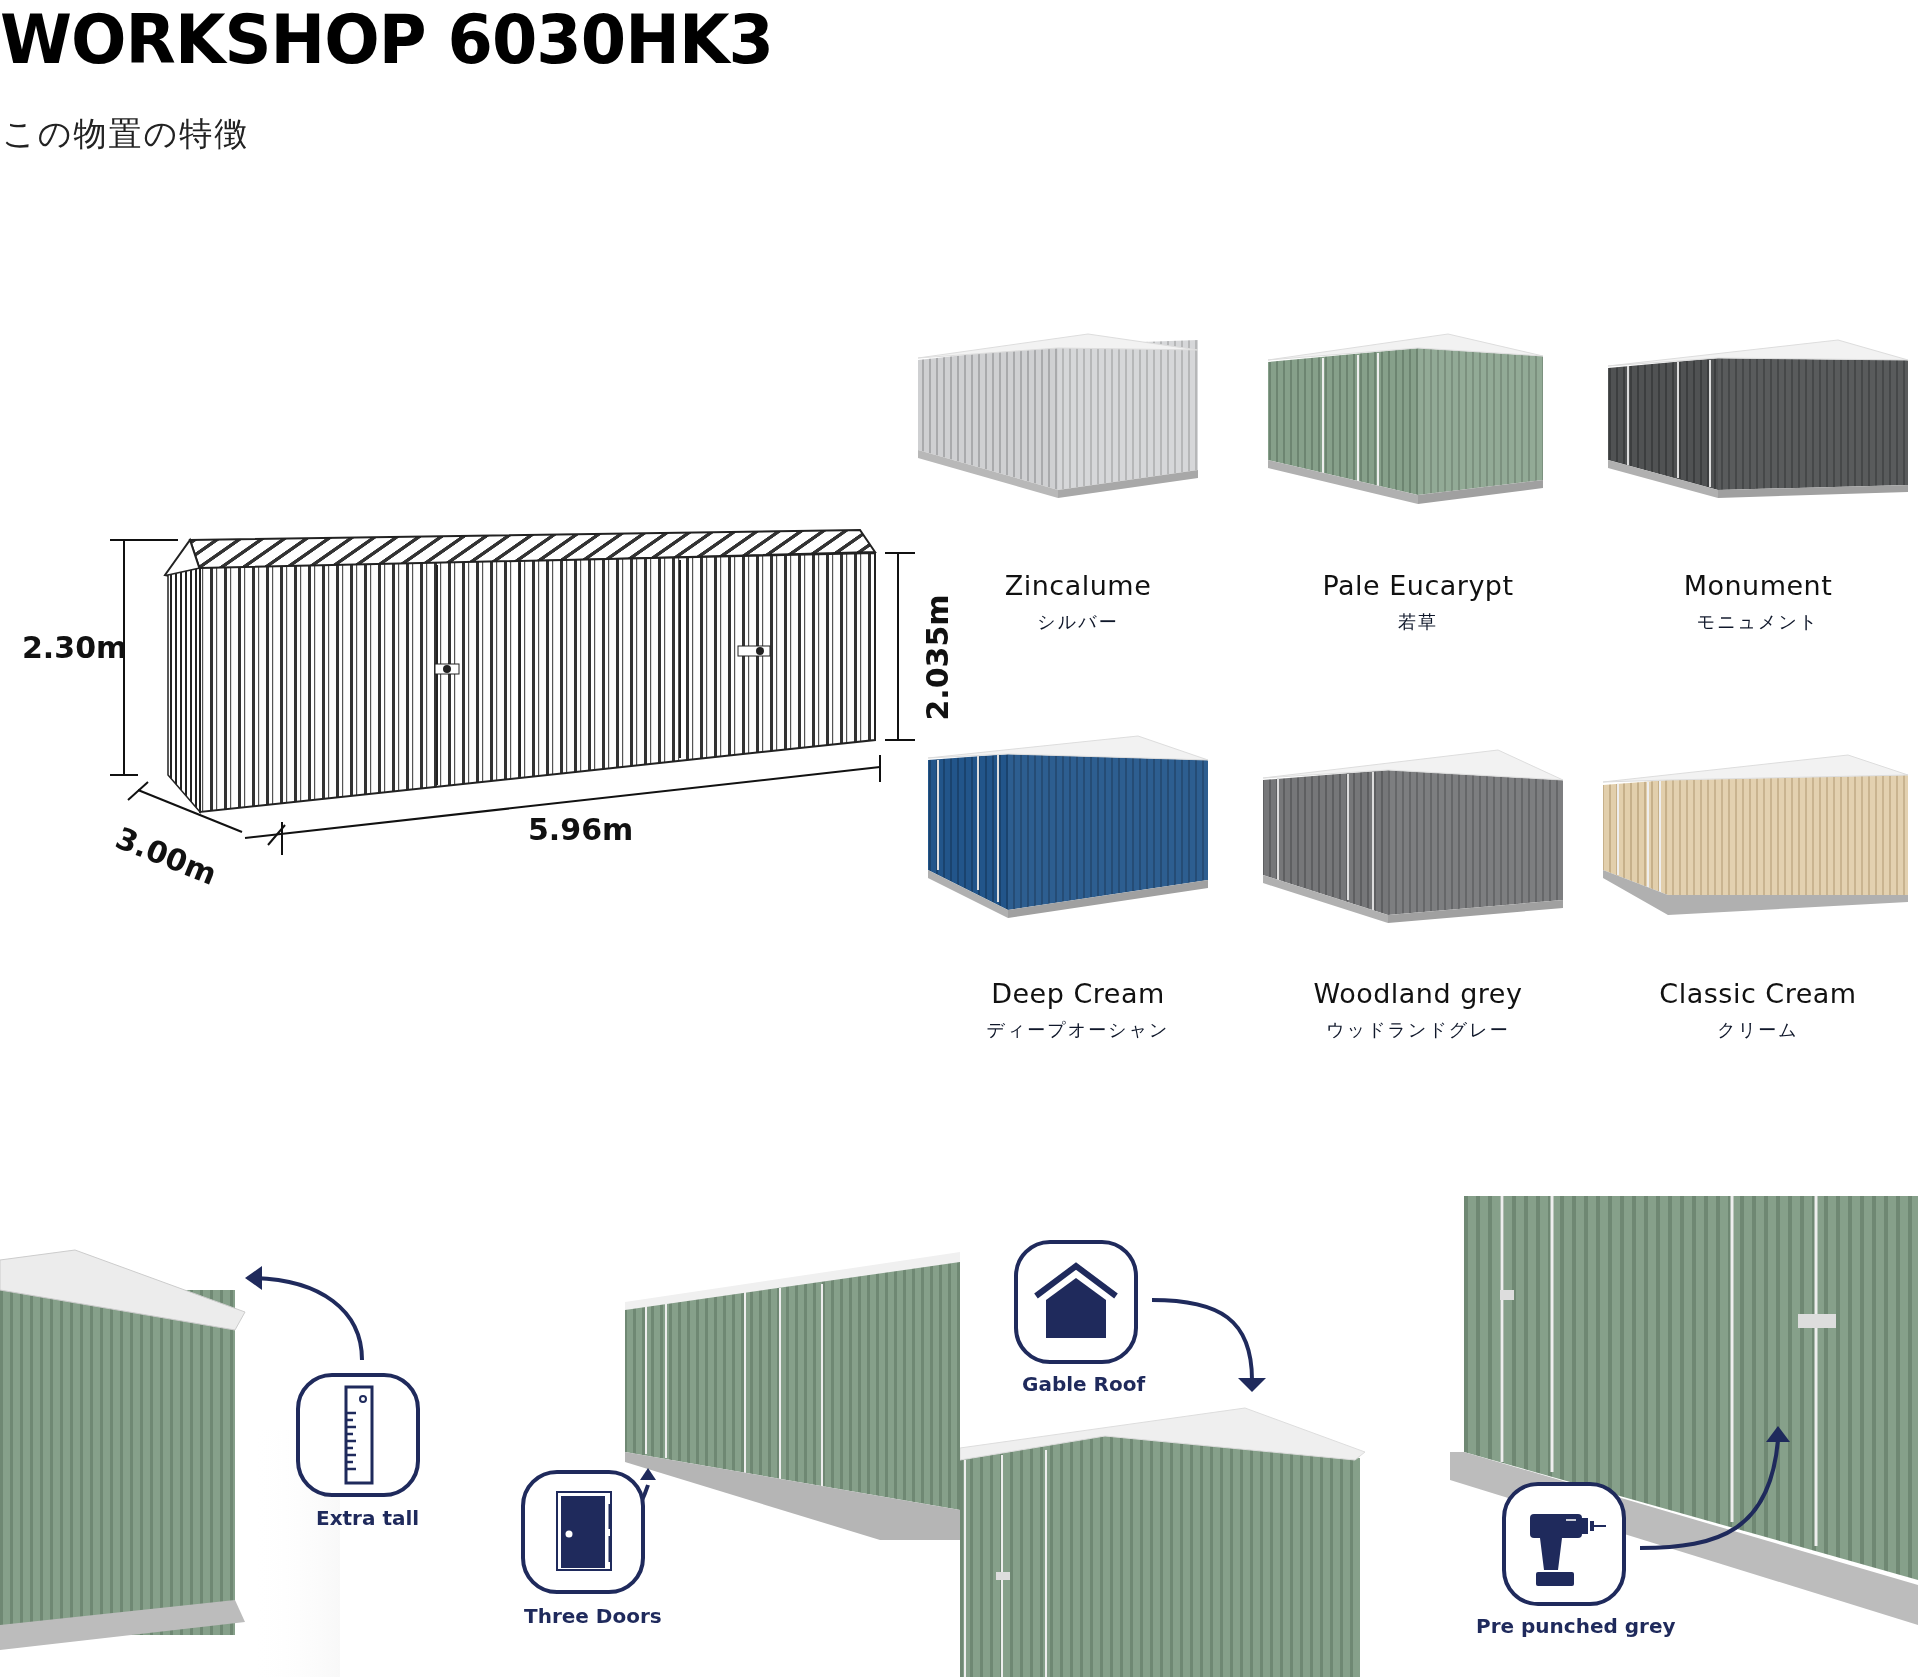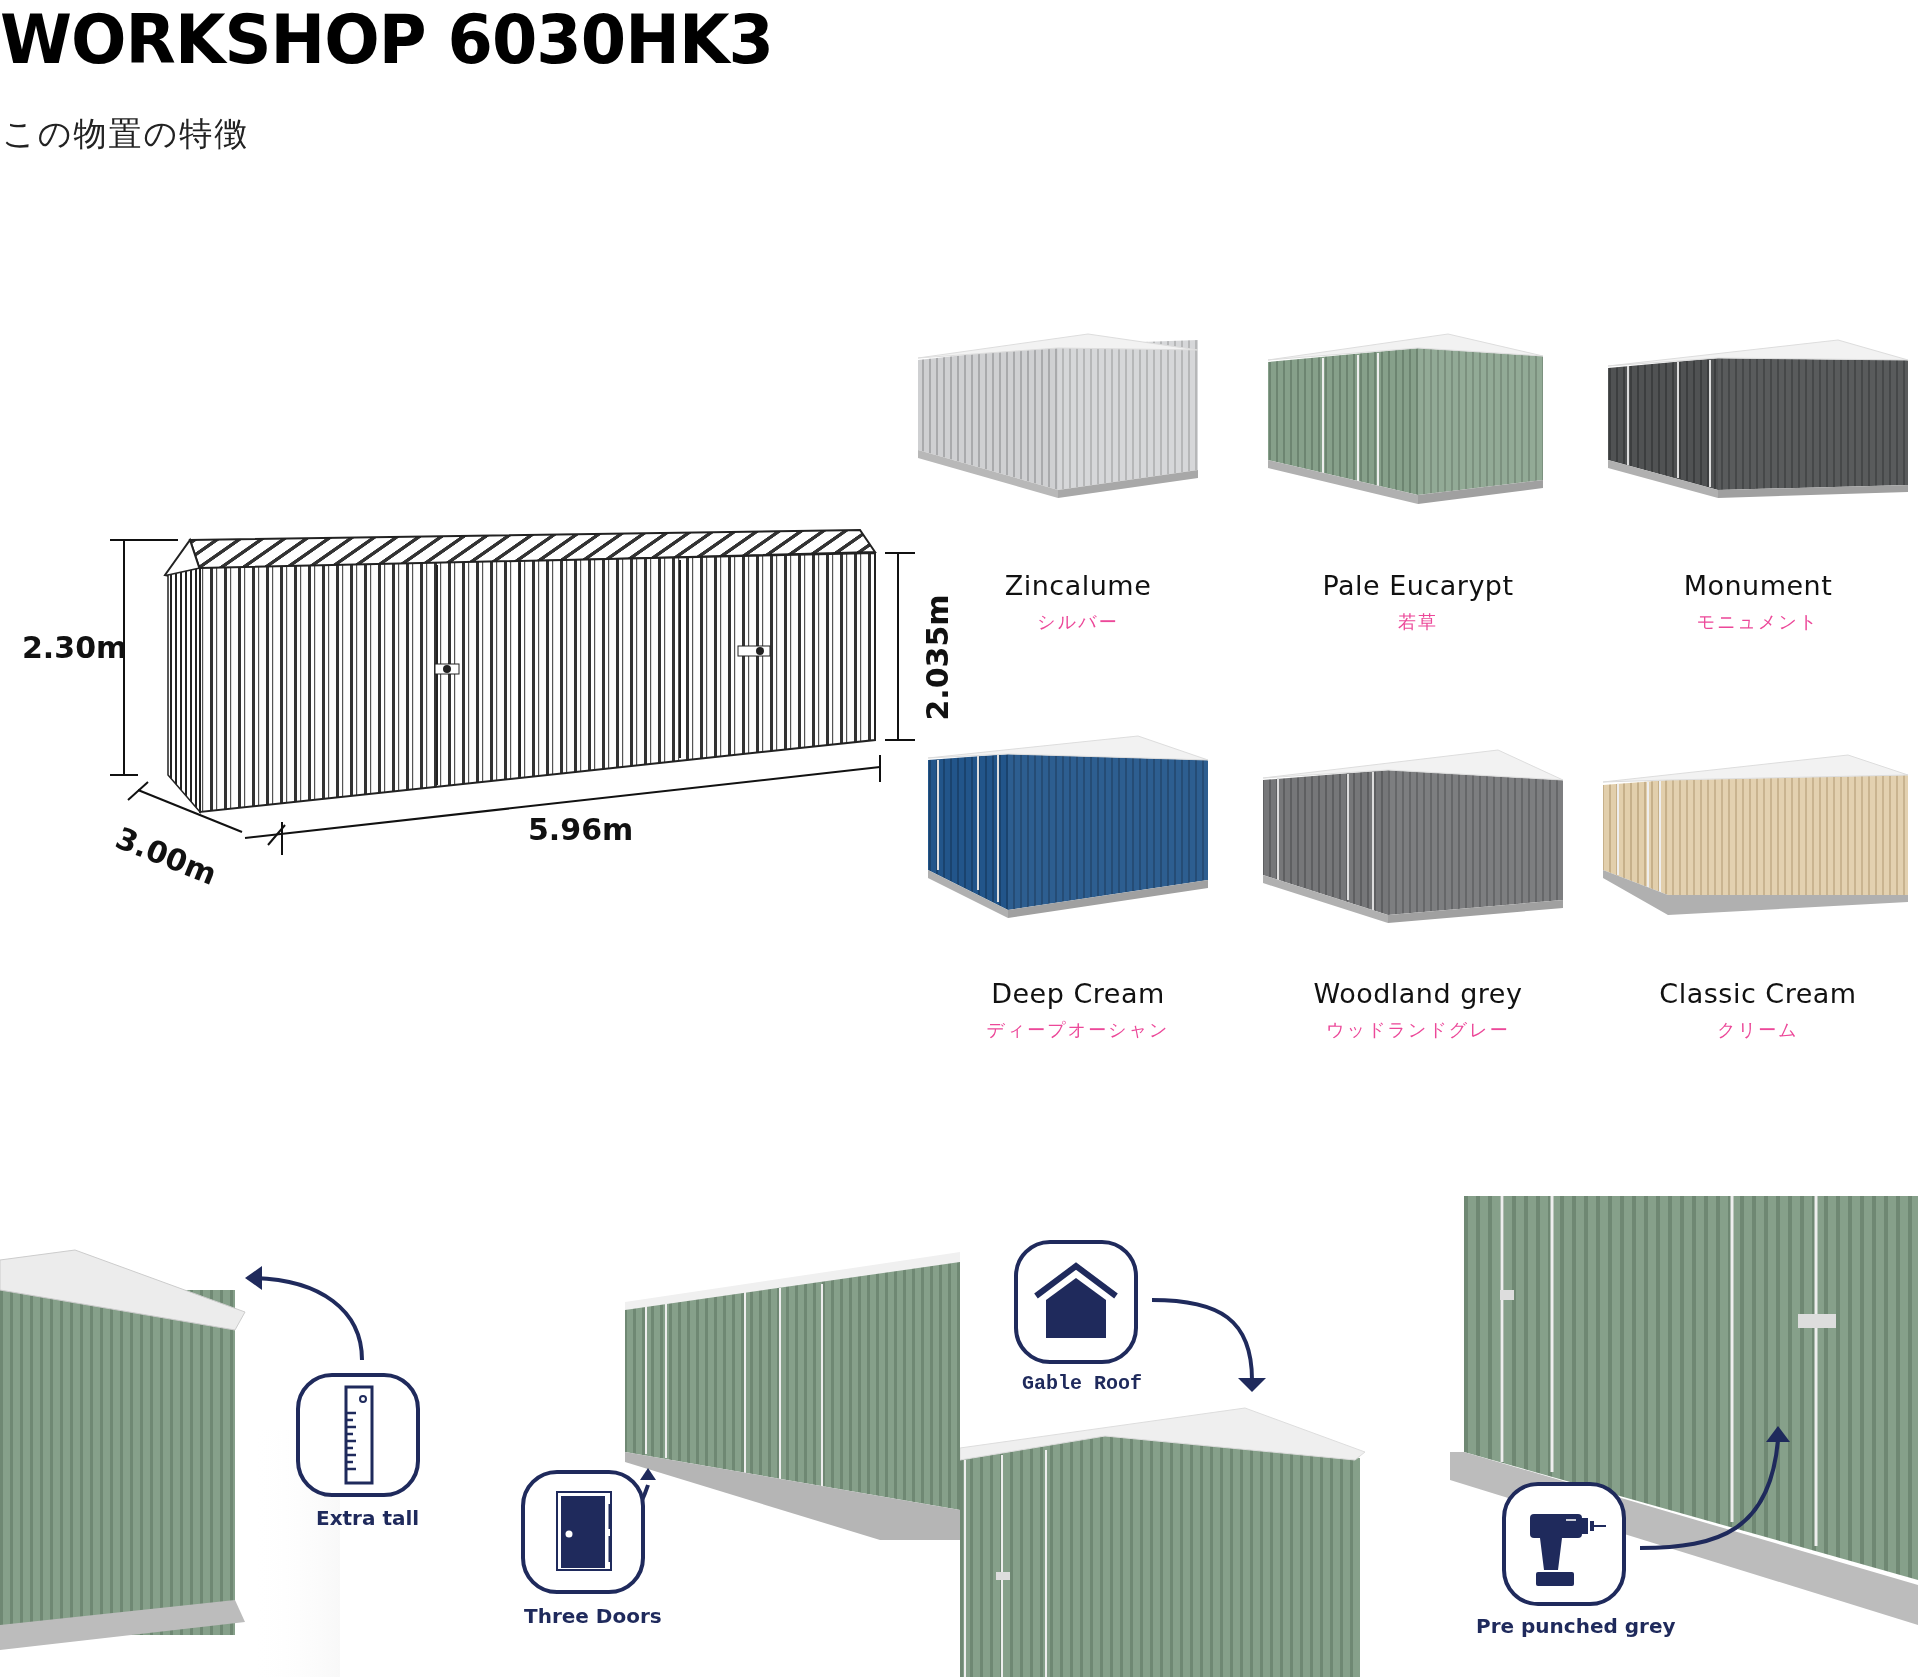--- a/index.html
+++ b/index.html
@@ -28,21 +28,21 @@
   
   .color-grid { position: absolute; left: 900px; top: 320px; width: 1018px; }
   .swatch { position: absolute; width: 340px; }
   .swatch .thumb { position: absolute; left: 0; top: 0; width: 330px; height: 200px; }
   .swatch .name {
     position: absolute; left: 0; width: 340px; text-align: center;
     font-size: 27px; color: #111; letter-spacing: 0.5px;
   }
   .swatch .jp {
     position: absolute; left: 0; width: 340px; text-align: center;
-    font-size: 18px; color: #ec4899; letter-spacing: 2px;
+    font-size: 18px; color: #0f172a; letter-spacing: 2px;
   }
 
   
   .feature-panel { position: absolute; overflow: hidden; }
   .feature-icon-box {
     position: absolute; width: 124px; height: 124px;
     border: 4px solid #1f2a5c; border-radius: 36px; background: #fff;
   }
   .feature-label {
     position: absolute; font-weight: 700; font-size: 20px; color: #1f2a5c;
@@ -299,21 +299,21 @@
       <rect x="32" y="18" width="54" height="78" fill="none" stroke="#1f2a5c" stroke-width="2"></rect>
       <rect x="36" y="22" width="44" height="72" fill="#1f2a5c"></rect>
       <line x1="85" y1="30" x2="85" y2="55" stroke="#1f2a5c" stroke-width="3"></line>
       <line x1="85" y1="62" x2="85" y2="88" stroke="#1f2a5c" stroke-width="3"></line>
       <circle cx="44" cy="60" r="3.5" fill="#fff"></circle>
     </svg>
   </div>
   <div class="feature-label" style="left:44px; top:364px;">Three Doors</div>
 </div>
 
-<div class="feature-panel" style="left:960px; top:1220px; width:480px; height:457px;font-family:Liberation Mono, monospace;">
+<div class="feature-panel" style="left:960px; top:1220px; width:480px; height:457px;">
   <svg width="480" height="457" viewBox="0 0 480 457">
     <defs>
       <pattern id="gr3" width="10" height="10" patternUnits="userSpaceOnUse">
           <rect width="10" height="10" fill="#86a08a"></rect>
           <rect width="3" height="10" fill="#6f8873"></rect>
         </pattern>
     </defs>
     <polygon points="0,238 140,215 400,238 400,457 0,457" fill="url(#gr3)"></polygon>
     <polygon points="0,228 285,188 405,232 395,240 145,216 0,240" fill="#efefef" stroke="#ddd"></polygon>
     <line x1="5" y1="240" x2="5" y2="457" stroke="#eee" stroke-width="2"></line>

